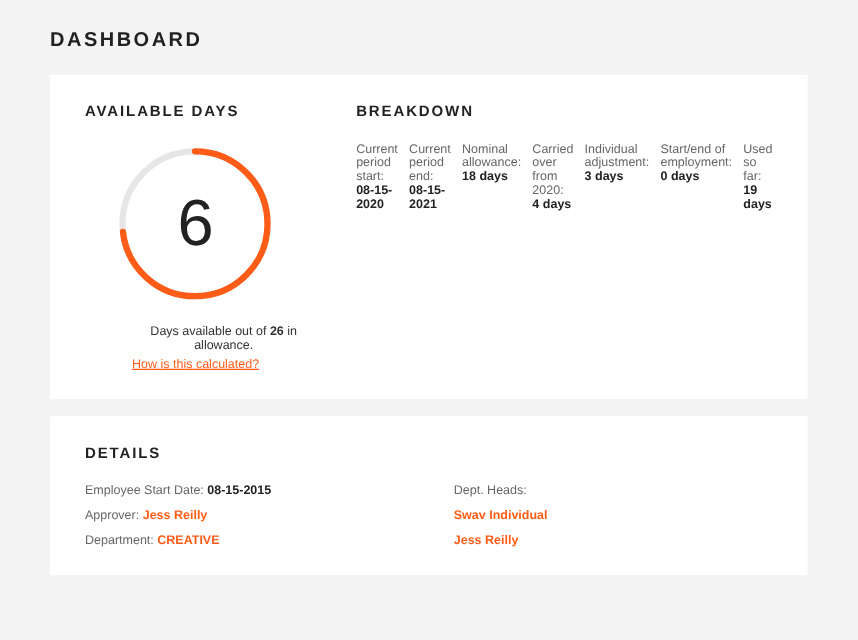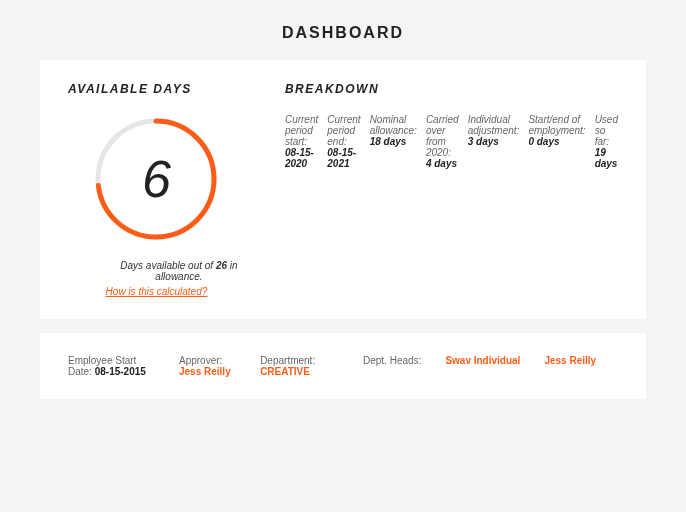--- a/index.html
+++ b/index.html
@@ -11,28 +11,27 @@
     color: #333;
     font-size: 11px;
   }
   h1.page-title {
     font-size: 16px;
     font-weight: 800;
     letter-spacing: 2px;
     color: #222;
     margin-bottom: 18px;
     text-transform: uppercase;
-    text-align: center;
   }
   .card {
     background: #fff;
     padding: 22px 28px;
     margin-bottom: 14px;
   }
-  .top-row { display: flex; gap: 40px; font-style: italic; }
+  .top-row { display: flex; gap: 40px; }
   .col-left { flex: 1; }
   .col-right { flex: 1; }
   h2.section-title {
     font-size: 12px;
     font-weight: 800;
     letter-spacing: 1.5px;
     color: #222;
     margin-bottom: 18px;
     text-transform: uppercase;
   }
@@ -72,21 +71,21 @@
     text-decoration: underline;
     cursor: pointer;
   }
   .breakdown-list { display: flex; flex-direction: row; gap: 9px; }
   .breakdown-item {
     font-size: 10px;
     color: #666;
   }
   .breakdown-item b { color: #222; font-weight: 700; }
   .details-row { display: flex; gap: 40px; }
-  .details-col { flex: 1; display: flex; flex-direction: row; gap: 24px; }
+  .details-col { flex: 1; display: flex; flex-direction: column; gap: 9px; }
   .detail-item { font-size: 10px; color: #666; }
   .detail-item .orange { color: #ff5d17; font-weight: 600; }
 </style>
 </head>
 <body>
 
 <h1 class="page-title">DASHBOARD</h1>
 
 <div class="card">
   <div class="top-row">
@@ -115,20 +114,21 @@
           <div class="breakdown-item"><span>Carried over from 2020: </span><b>4 days</b></div>
           <div class="breakdown-item"><span>Individual adjustment: </span><b>3 days</b></div>
           <div class="breakdown-item"><span>Start/end of employment: </span><b>0 days</b></div>
           <div class="breakdown-item"><span>Used so far: </span><b>19 days</b></div>
         </div>
     </div>
   </div>
 </div>
 
 <div class="card">
+  <h2 class="section-title">DETAILS</h2>
   <div class="details-row">
     <div class="details-col" id="details-left">
         <div class="detail-item"><span>Employee Start Date: </span><span style="font-weight: 700; color: rgb(34, 34, 34);">08-15-2015</span></div>
         <div class="detail-item"><span>Approver: </span><span class="orange">Jess Reilly</span></div>
         <div class="detail-item"><span>Department: </span><span class="orange">CREATIVE</span></div>
       </div>
     <div class="details-col" id="details-right">
         <div class="detail-item"><span>Dept. Heads: </span><span></span></div>
         <div class="detail-item"><span class="orange">Swav Individual</span></div>
         <div class="detail-item"><span class="orange">Jess Reilly</span></div>

